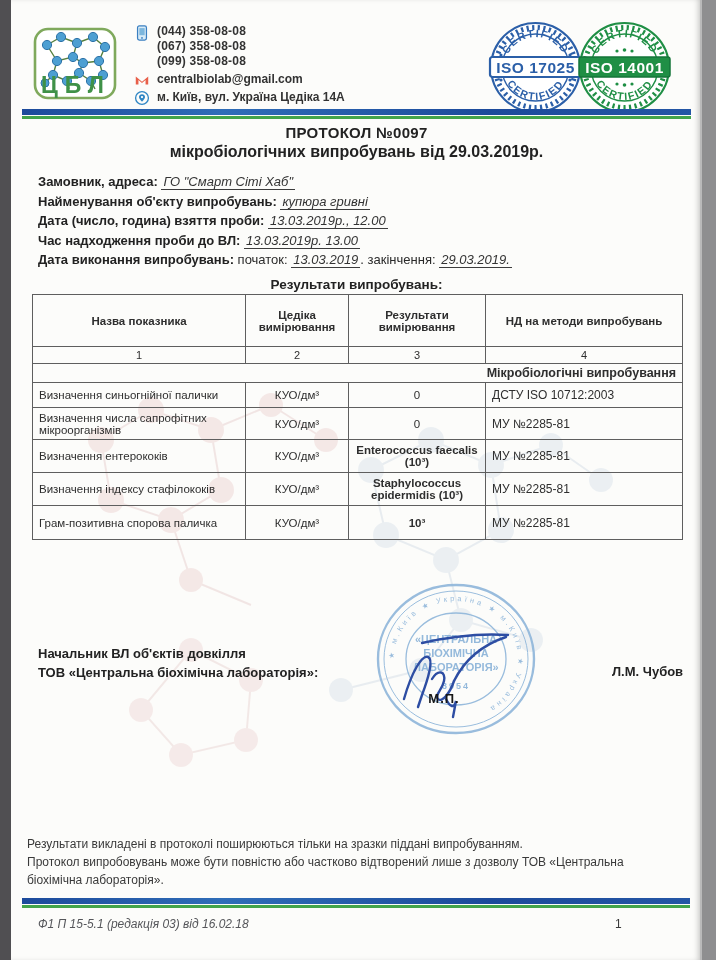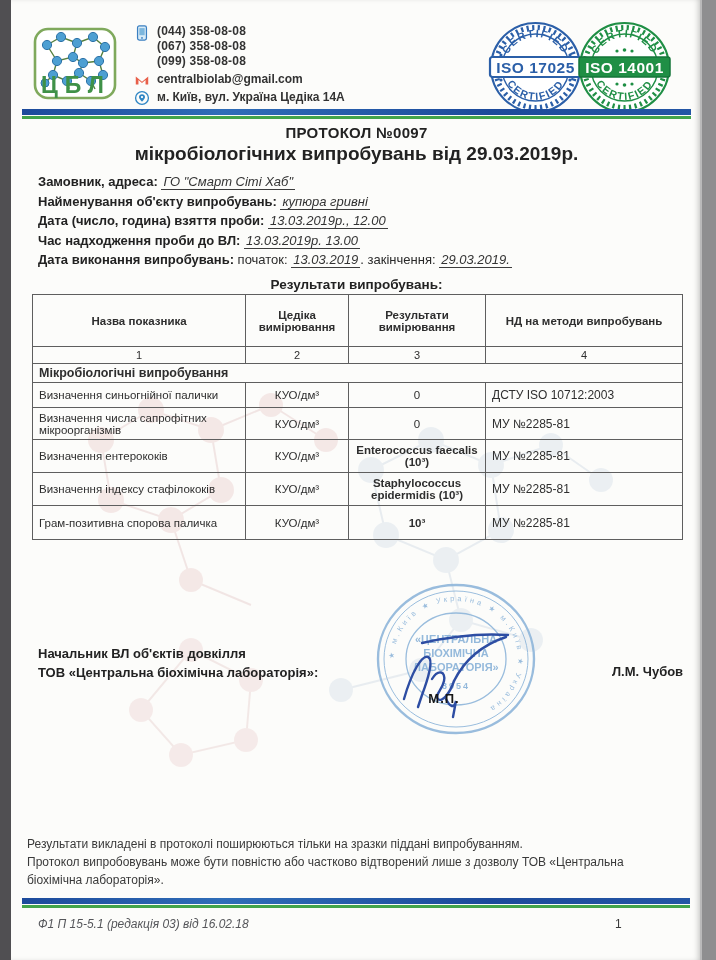--- a/index.html
+++ b/index.html
@@ -30,37 +30,37 @@
   .badge.b1 { left:477px; }
   .badge.b2 { left:566px; }
   .rule { position:absolute; left:11px; width:669px; }
   .rule .blue { height:6px; background:linear-gradient(90deg,#1c4a9b,#2f6db8 30%,#1c4a9b 70%,#2456a5); }
   .rule .green { height:3px; background:#43a44b; margin-top:1px; }
   .rule.top { top:109px; }
   .rule.bottom { top:898px; left:11px; width:668px; }
   
   .title { position:absolute; left:0; top:124px; width:691px; text-align:center; }
   .title .t1 { font-size:15px; font-weight:bold; color:#222; letter-spacing:.3px; }
-  .title .t2 { font-size:19px; font-weight:bold; color:#222; margin-top:2px; }
+  .title .t2 { font-size:16px; font-weight:bold; color:#222; margin-top:2px; }
   
   .info { position:absolute; left:27px; top:172px; width:650px; font-size:13px; line-height:19.5px; }
   .info b { color:#222; }
   .uval { font-style:italic; border-bottom:1px solid #3c3c3c; padding:0 2px; color:#333; }
   
   .res-heading { position:absolute; left:0; top:277px; width:691px; text-align:center; font-size:13.5px; font-weight:bold; color:#222; }
   table.results {
     position:absolute; left:21px; top:294px; width:650px;
     border-collapse:collapse; table-layout:fixed;
     font-size:11.5px; color:#2e2e2e;
   }
   table.results th, table.results td { border:1px solid #5e5e5e; padding:2px 6px; background:transparent; }
   table.results th { font-weight:bold; text-align:center; vertical-align:middle; font-size:11.5px; }
   .hdr-row th { height:52px; }
   .num-row td { height:16px; text-align:center; padding:0; font-size:11px; }
-  .sec-row td { height:19px; text-align:left; font-weight:bold; font-size:12.5px; padding:1px; }
+  .sec-row td { height:19px; text-align:right; font-weight:bold; font-size:12.5px; padding:1px; }
   .d-row td { vertical-align:middle; }
   .d-row .c-name { text-align:left; }
   .d-row .c-unit, .d-row .c-res { text-align:center; }
   .d-row .c-method { text-align:left; font-size:12px; }
   .c-res.strong { font-weight:bold; }
   tr.h26 td { height:25px; } tr.h32 td { height:32px; } tr.h33 td { height:33px; } tr.h34 td { height:34px; }
   
   .sig-block { position:absolute; left:27px; top:644px; font-size:13px; font-weight:bold; color:#222; line-height:19px; }
   .sig-name { position:absolute; left:601px; top:664px; font-size:13px; font-weight:bold; color:#222; }
   .stamp-wrap { position:absolute; left:345px; top:577px; width:210px; height:170px; }

